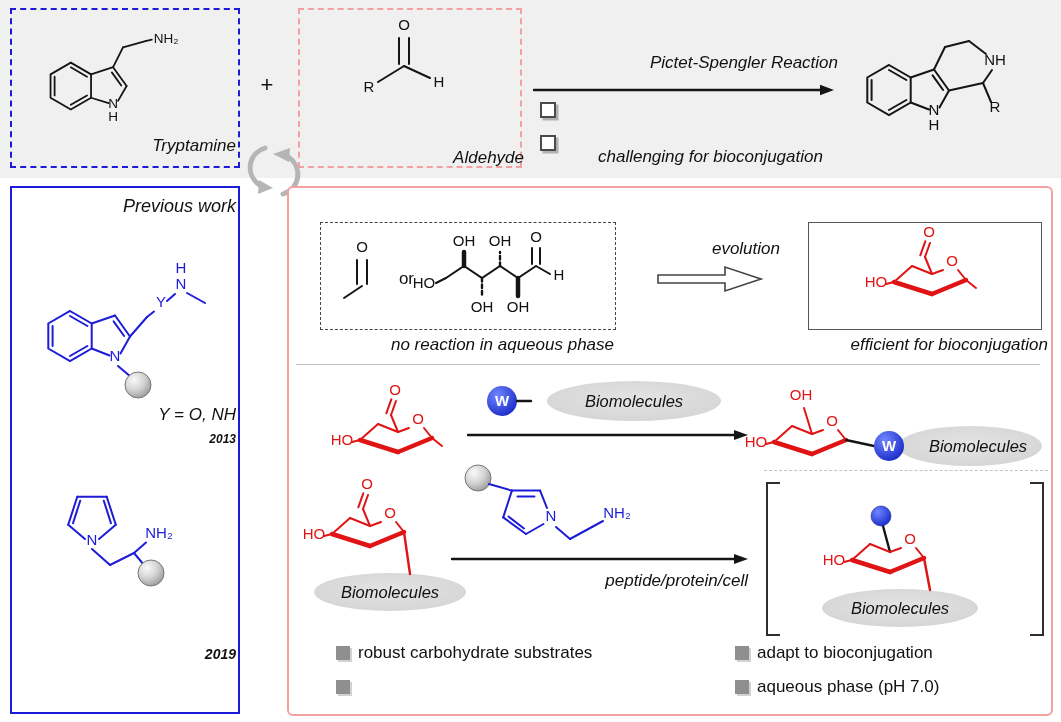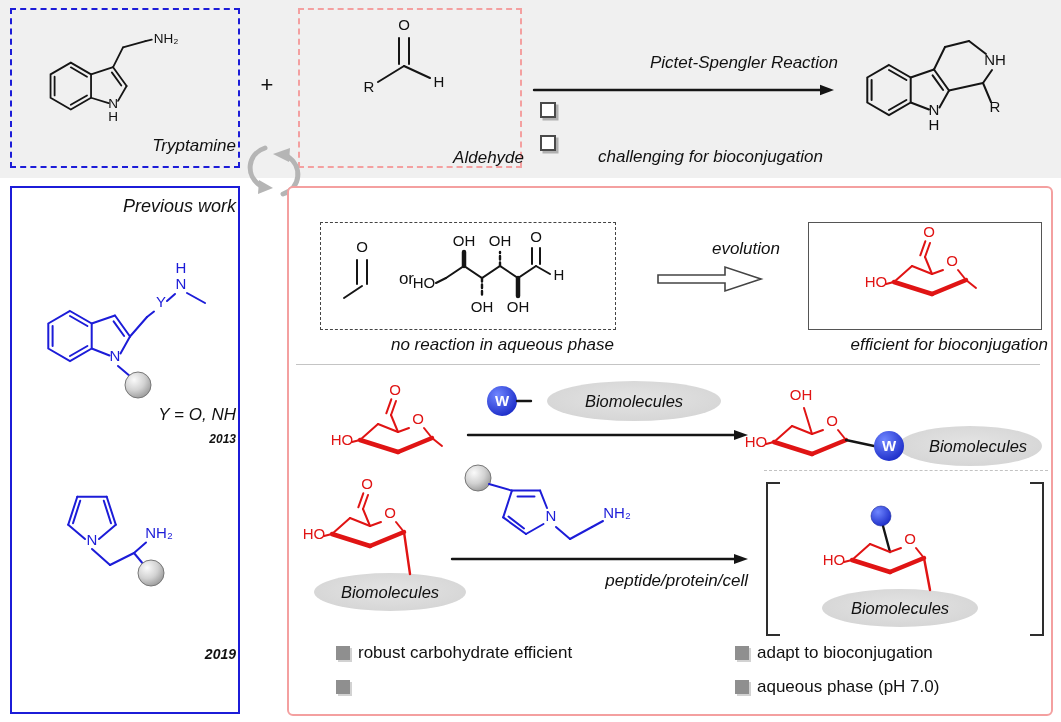--- a/index.html
+++ b/index.html
@@ -366,20 +366,20 @@
     <line class="bond b-r" x1="108" y1="74" x2="119" y2="70"></line>
     <line class="bond b-r" x1="134" y1="70" x2="142" y2="80"></line>
     <line class="bond b-r w45" x1="142" y1="80" x2="108" y2="94"></line>
     <line class="bond b-r w45" x1="108" y1="94" x2="70" y2="82"></line>
     <text class="at at-r" x="52" y="87">HO</text>
     <text class="at at-r" x="128" y="66">O</text>
     <text class="bio" x="118" y="136">Biomolecules</text>
   </svg>
 
   <div class="abs sqf" style="left:336px;top:646px;"></div>
-  <div class="abs lbl" style="left:358px;top:642px;width:340px;">robust carbohydrate efficient</div>
+  <div class="abs lbl" style="left:358px;top:642px;width:340px;">robust carbohydrate substrates</div>
   <div class="abs sqf" style="left:336px;top:680px;"></div>
   <div class="abs sqf" style="left:735px;top:646px;"></div>
   <div class="abs lbl" style="left:757px;top:642px;width:300px;">adapt to bioconjugation</div>
   <div class="abs sqf" style="left:735px;top:680px;"></div>
   <div class="abs lbl" style="left:757px;top:676px;width:300px;">aqueous phase (pH 7.0)</div>
 
 </div>
 
 </body></html>

